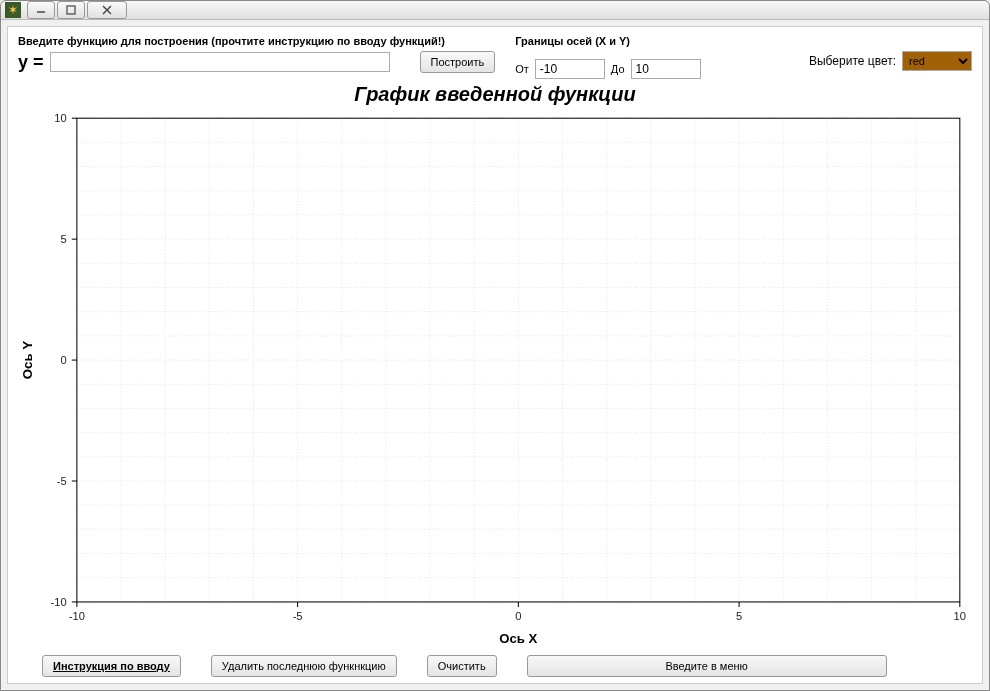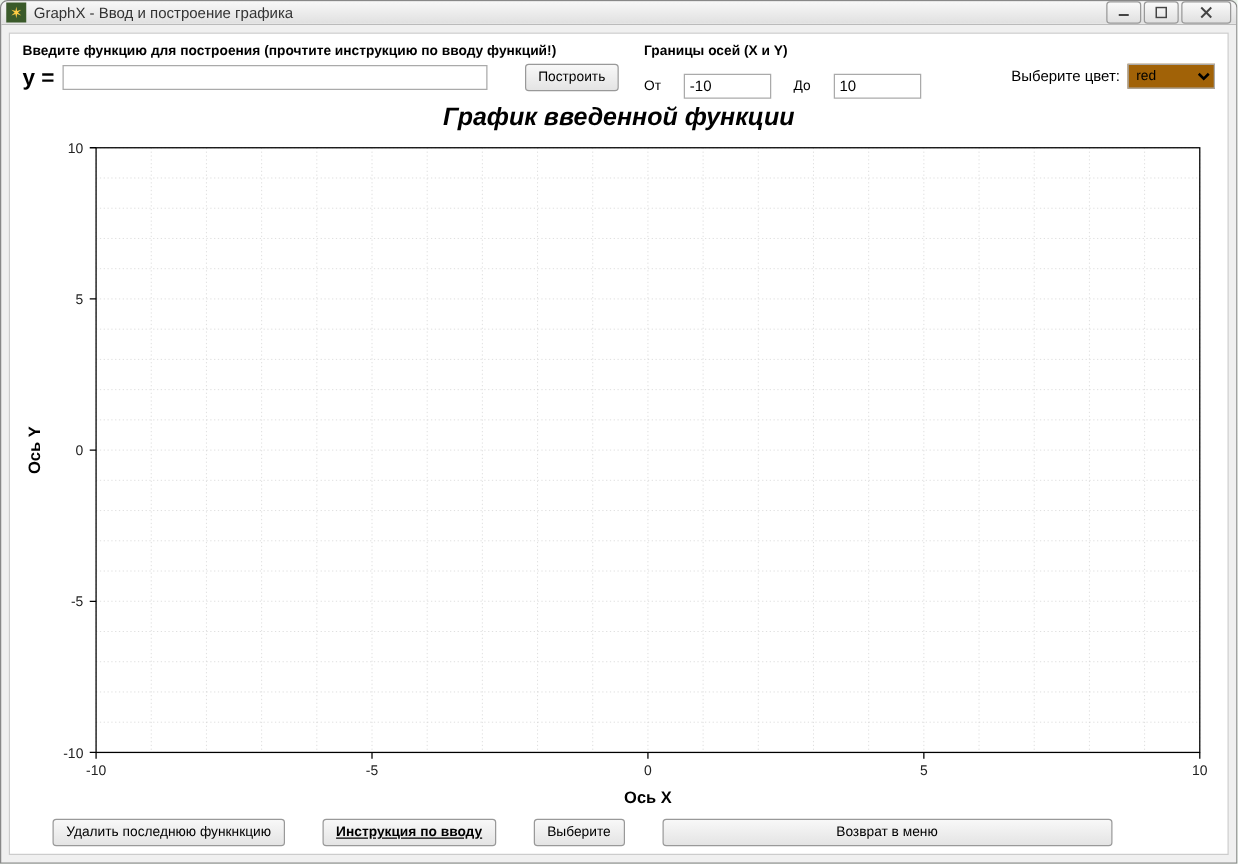--- a/index.html
+++ b/index.html
@@ -84,21 +84,21 @@
   border: 1px solid #999;
   border-radius: 3px;
   padding: 2px 10px;
   font-size: 11px;
   cursor: pointer;
   height: 22px;
   margin-left: 24px;
 }
 .axis-group { }
 .axis-label { font-weight: bold; font-size: 11px; margin-bottom: 12px; display: block; }
-.axis-row { display: flex; align-items: center; gap: 18px; }
+.axis-row { display: flex; align-items: center; gap: 6px; }
 .axis-row .small-label { font-size: 11px; }
 .axis-field { width: 70px; }
 .color-group { margin-left: auto; display: flex; align-items: center; gap: 6px; padding-top: 16px; }
 .color-select {
   border: 1px solid #aaa;
   background: #a16207;
   height: 20px;
   font-size: 11px;
   width: 70px;
   padding: 0 2px;
@@ -129,21 +129,20 @@
 .grid-line { stroke: #ccc; stroke-width: 0.5; stroke-dasharray: 1 2; }
 .axis-line { stroke: #000; stroke-width: 1; }
 .tick { stroke: #000; stroke-width: 1; }
 </style>
 </head>
 <body>
 
 <div class="window">
   <div class="titlebar">
     <span class="app-icon">✶</span>
-    <span class="title">GraphX  -  Ввод и построение графика</span>
     <div class="win-controls">
       <div class="win-btn">
         <svg width="10" height="10">
             <line x1="1" y1="7" x2="9" y2="7" stroke="#444" stroke-width="1.5"></line>
           </svg>
       </div>
       <div class="win-btn">
         <svg width="10" height="10">
             <rect x="1" y="1" width="8" height="8" fill="none" stroke="#444" stroke-width="1.2"></rect>
           </svg>
@@ -252,19 +251,19 @@
           <line class="tick" x1="53" y1="128.5" x2="58" y2="128.5"></line>
           <text class="axis-text" x="48" y="132.5" text-anchor="end">5</text>
           <line class="tick" x1="53" y1="10" x2="58" y2="10"></line>
           <text class="axis-text" x="48" y="14" text-anchor="end">10</text>
           <text class="axis-title" x="493" y="524" text-anchor="middle">Ось X</text>
           <text class="axis-title" x="14" y="247" text-anchor="middle" transform="rotate(-90 14 247)">Ось Y</text>
         </svg>
     </div>
 
     <div class="bottom-bar">
+      <button class="btn btn-underline">Инструкция по вводу</button>
       <button class="btn">Удалить последнюю функнкцию</button>
-      <button class="btn btn-underline">Инструкция по вводу</button>
-      <button class="btn">Выберите</button>
-      <button class="btn btn-wide">Возврат в меню</button>
+      <button class="btn">Очистить</button>
+      <button class="btn btn-wide">Введите в меню</button>
     </div>
   </div>
 </div>
 
 </body></html>

